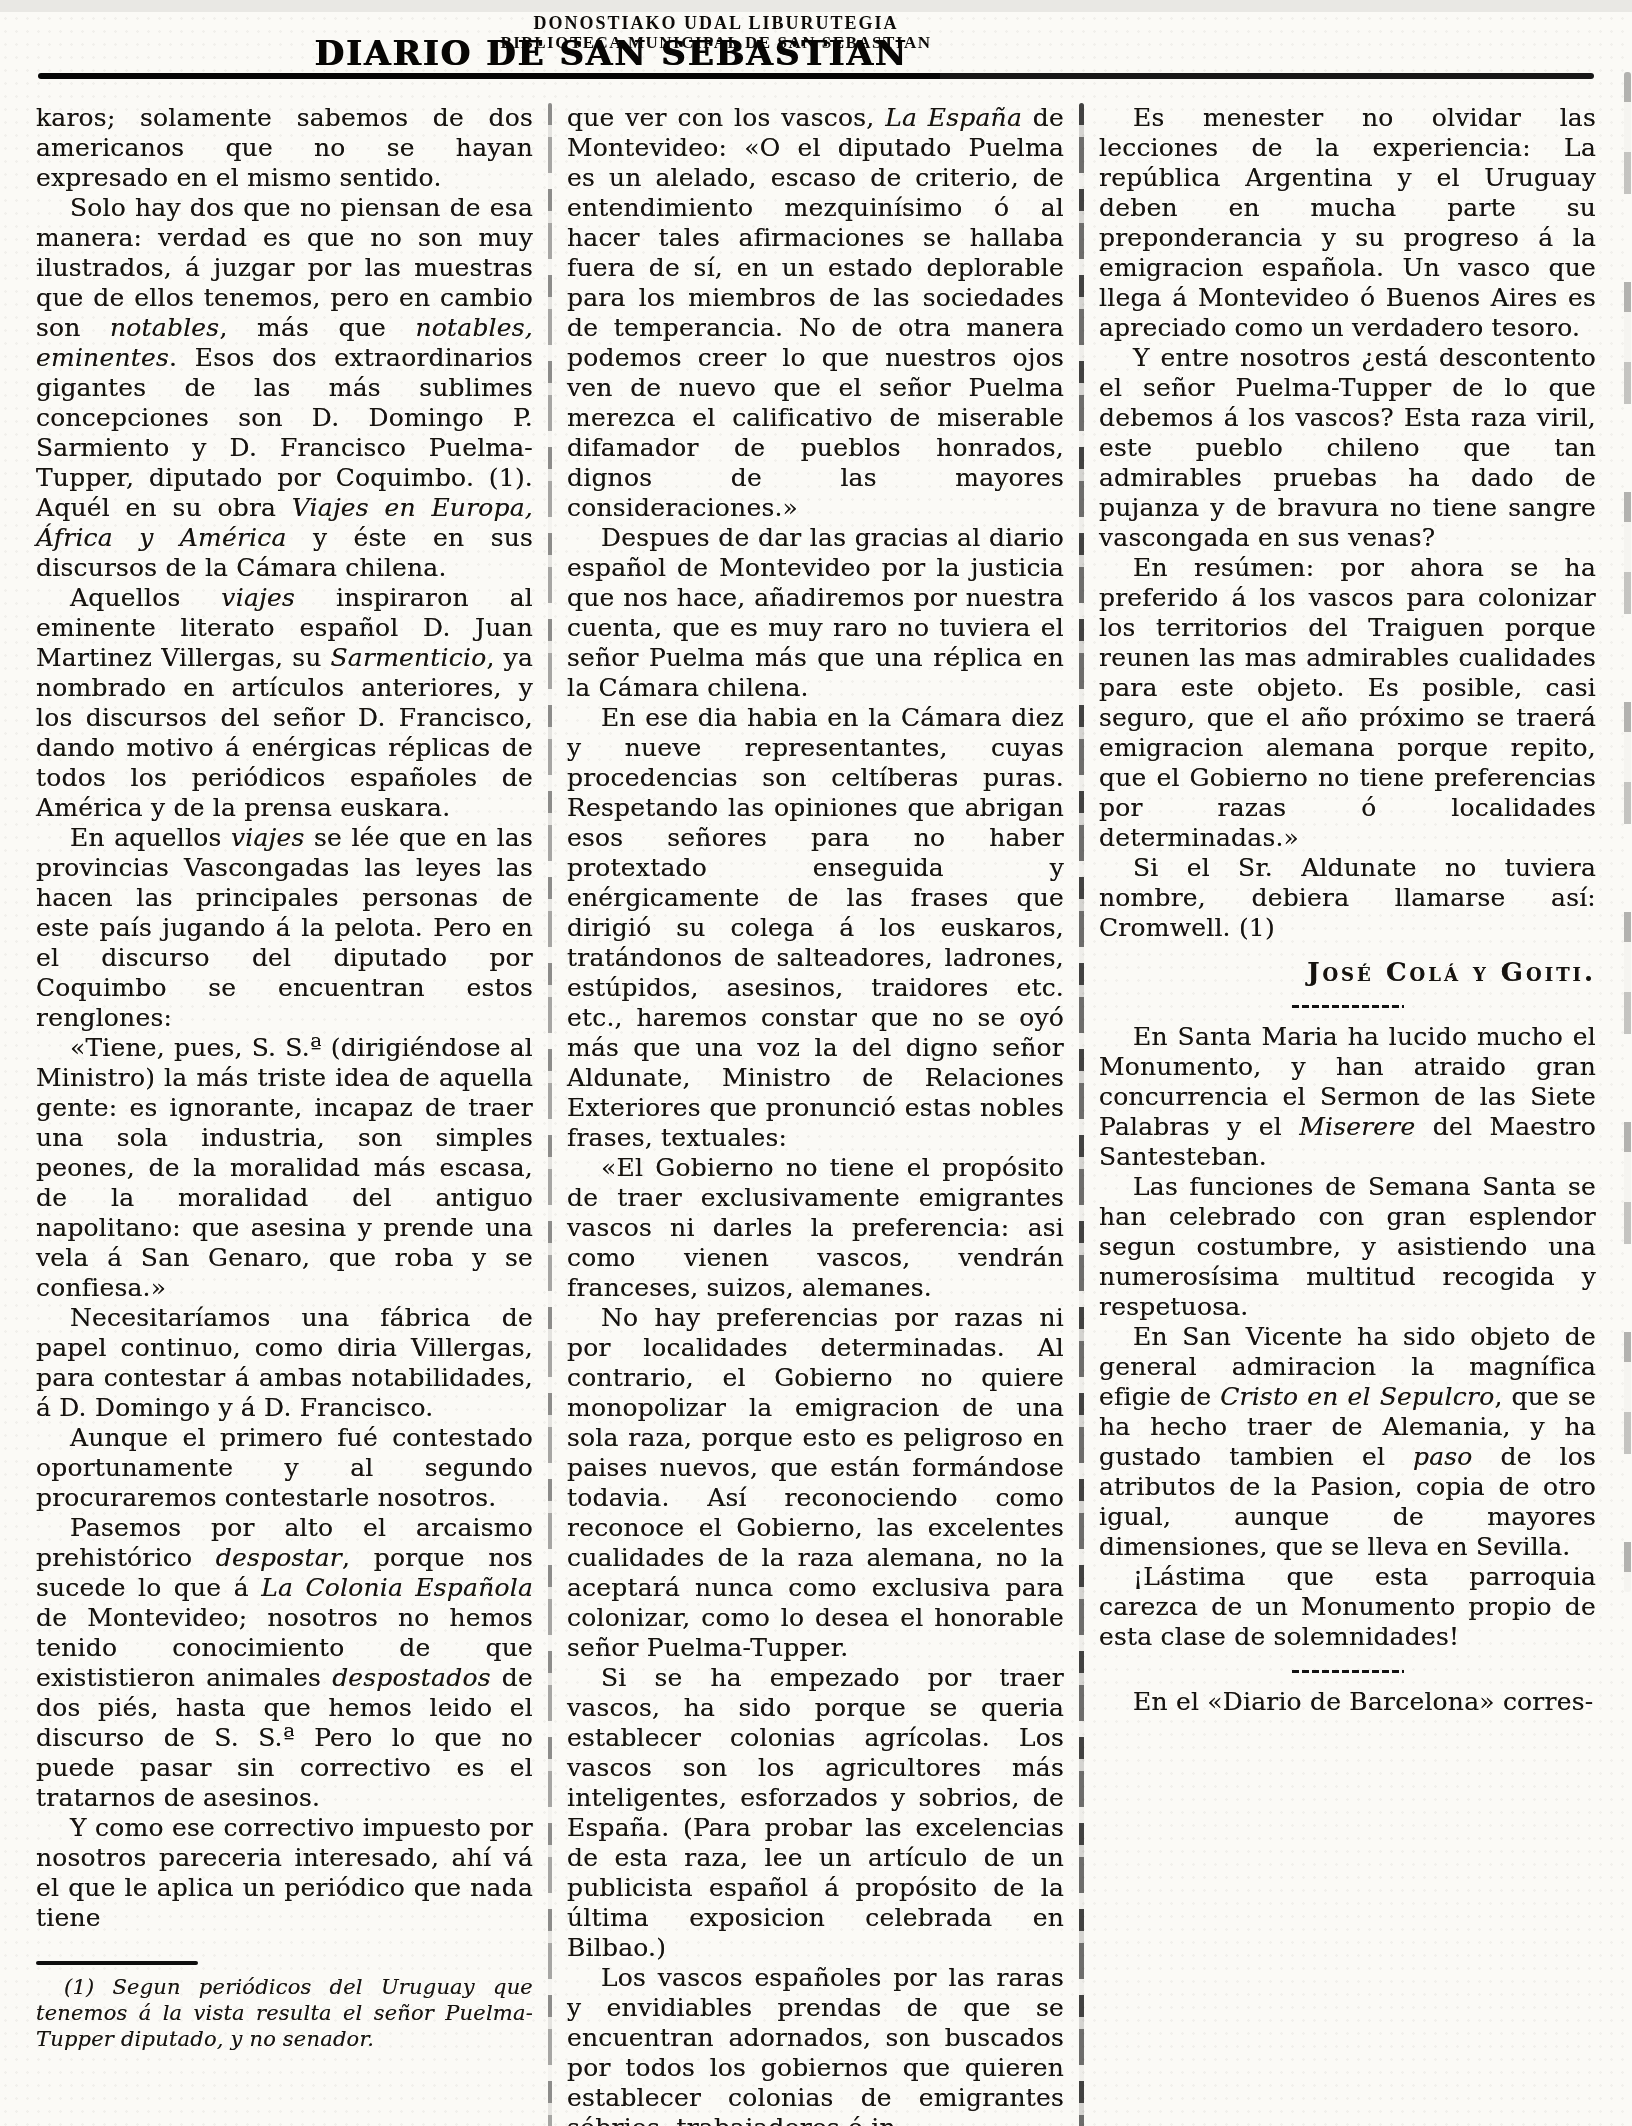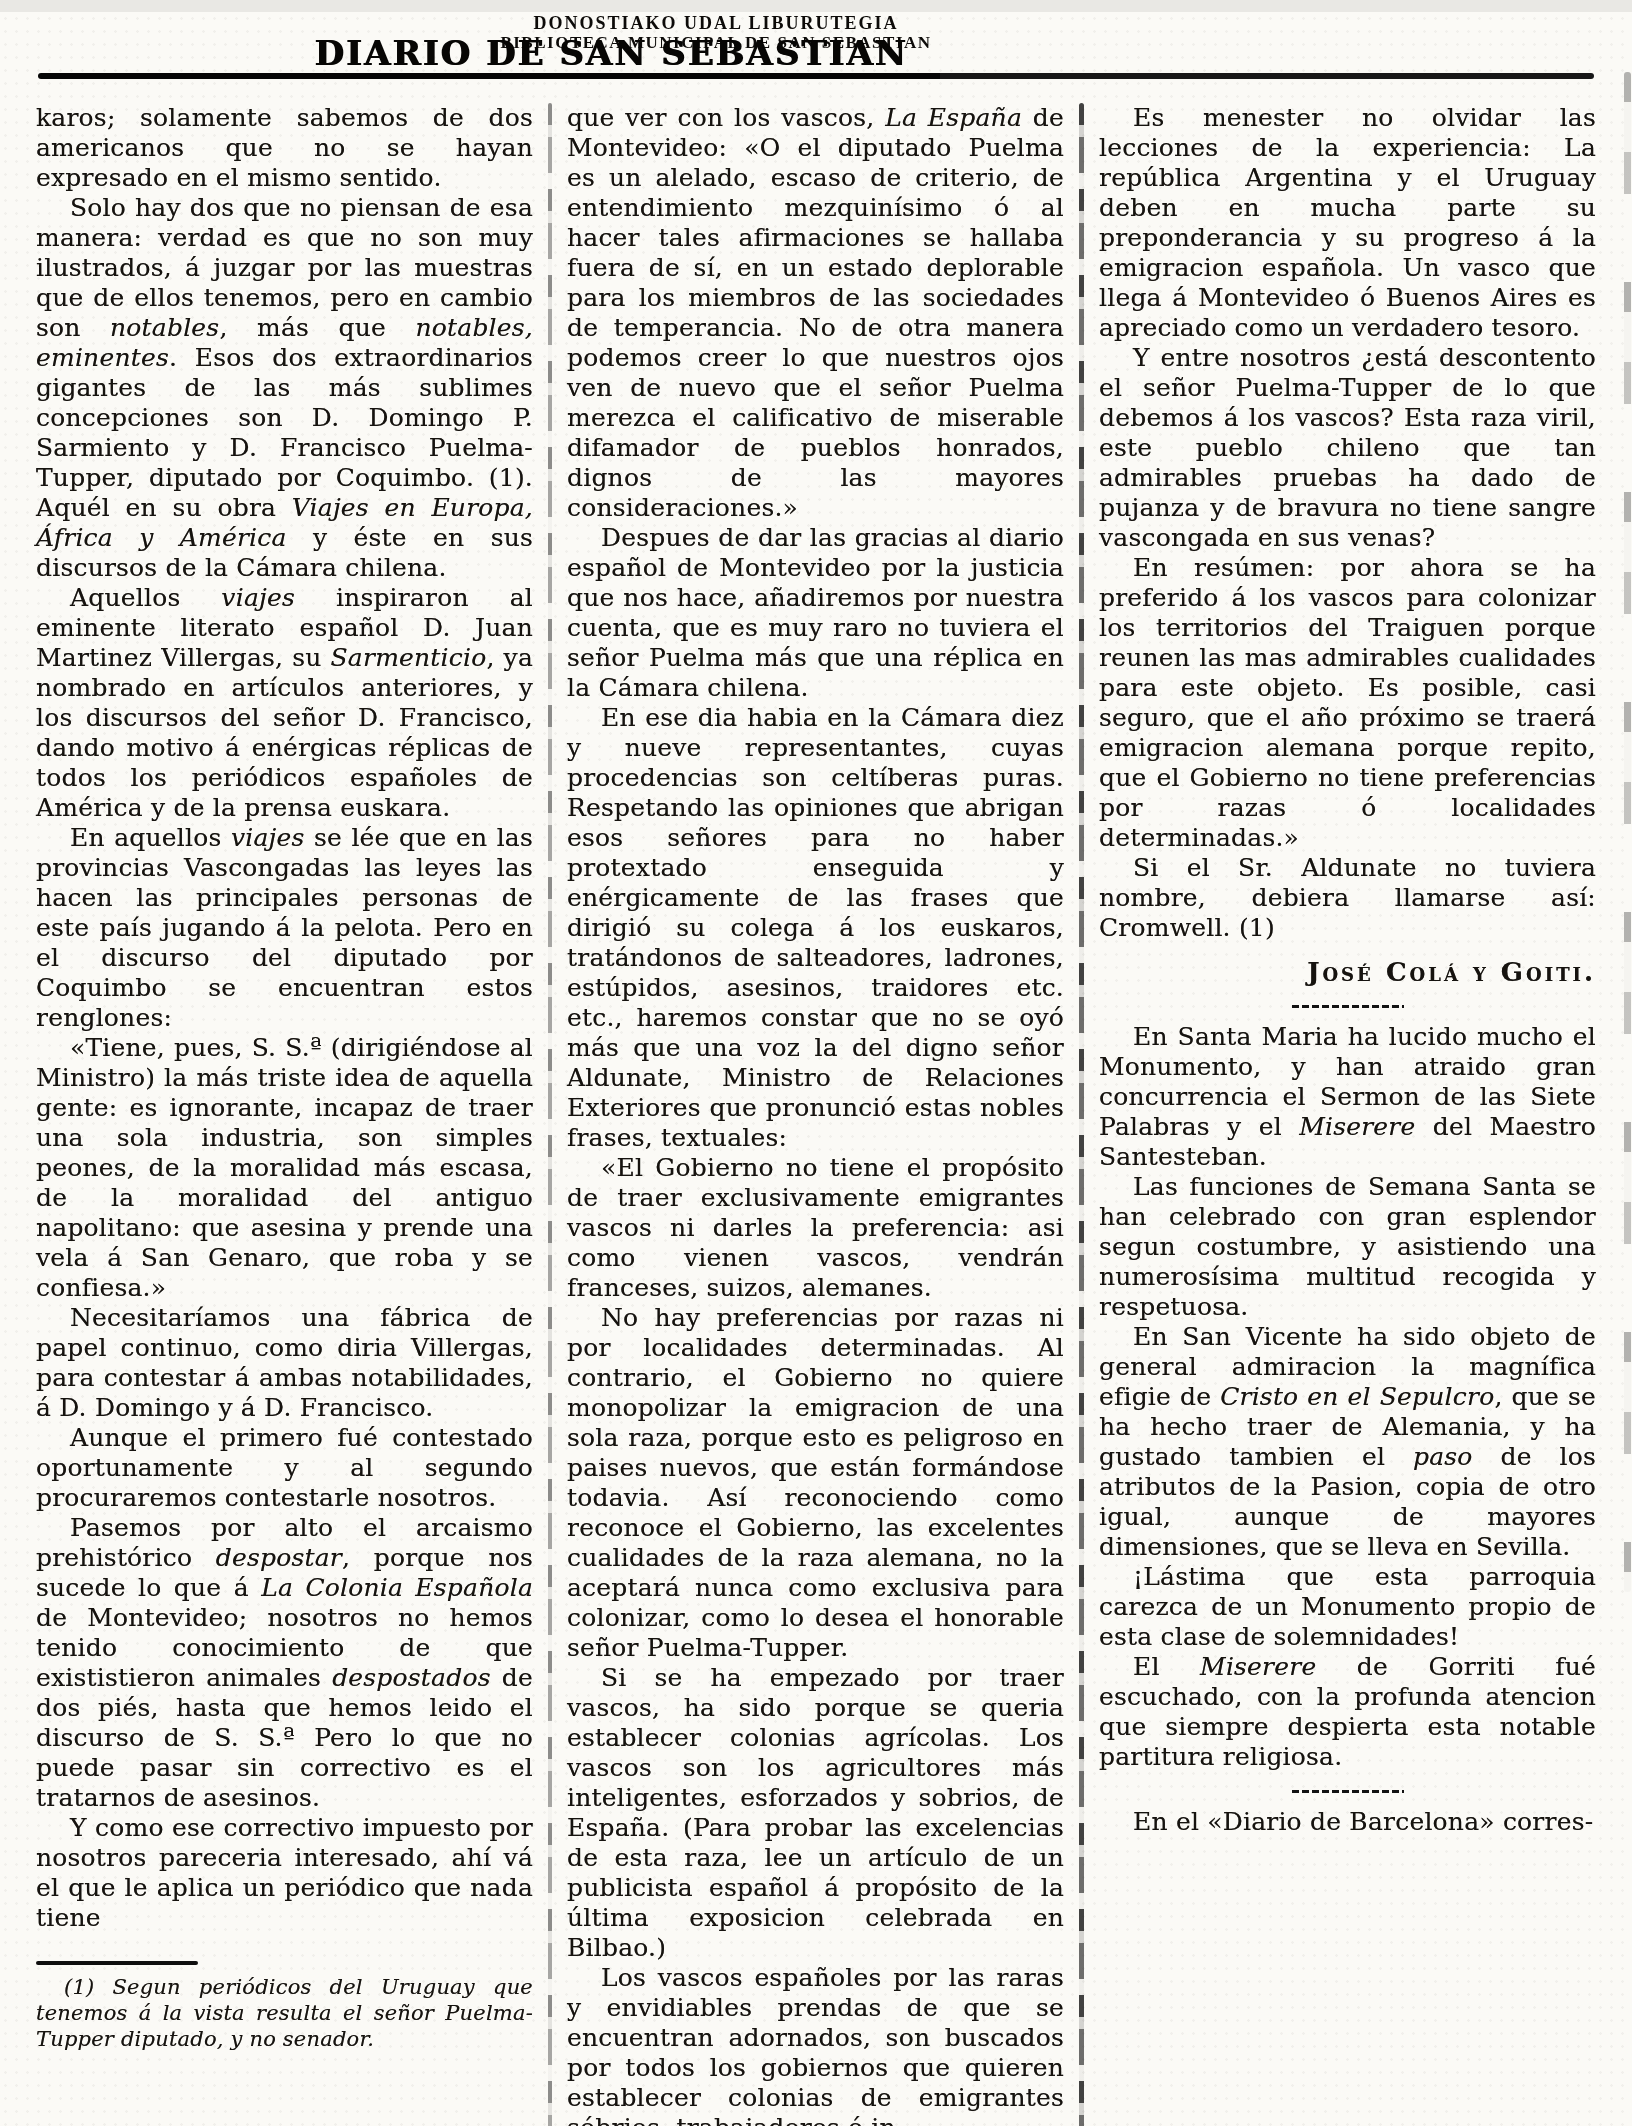--- a/index.html
+++ b/index.html
@@ -122,19 +122,18 @@
         <p class="body"><span class="rm">Es menester no olvidar las lecciones de la experiencia: La república Argentina y el Uruguay deben en mucha parte su preponderancia y su progreso á la emigracion española. Un vasco que llega á Montevideo ó Buenos Aires es apreciado como un verdadero tesoro.</span></p>
         <p class="body"><span class="rm">Y entre nosotros ¿está descontento el señor Puelma-Tupper de lo que debemos á los vascos? Esta raza viril, este pueblo chileno que tan admirables pruebas ha dado de pujanza y de bravura no tiene sangre vascongada en sus venas?</span></p>
         <p class="body"><span class="rm">En resúmen: por ahora se ha preferido á los vascos para colonizar los territorios del Traiguen porque reunen las mas admirables cualidades para este objeto. Es posible, casi seguro, que el año próximo se traerá emigracion alemana porque repito, que el Gobierno no tiene preferencias por razas ó localidades determinadas.»</span></p>
         <p class="body"><span class="rm">Si el Sr. Aldunate no tuviera nombre, debiera llamarse así: Cromwell. (1)</span></p>
         <div class="sig">José Colá y Goiti.</div>
         <div class="rulec"></div>
         <p class="body"><span class="rm">En Santa Maria ha lucido mucho el Monumento, y han atraido gran concurrencia el Sermon de las Siete Palabras y el </span><span class="it">Miserere</span><span class="rm"> del Maestro Santesteban.</span></p>
         <p class="body"><span class="rm">Las funciones de Semana Santa se han celebrado con gran esplendor segun costumbre, y asistiendo una numerosísima multitud recogida y respetuosa.</span></p>
         <p class="body"><span class="rm">En San Vicente ha sido objeto de general admiracion la magnífica efigie de </span><span class="it">Cristo en el Sepulcro</span><span class="rm">, que se ha hecho traer de Alemania, y ha gustado tambien el </span><span class="it">paso</span><span class="rm"> de los atributos de la Pasion, copia de otro igual, aunque de mayores dimensiones, que se lleva en Sevilla.</span></p>
         <p class="body"><span class="rm">¡Lástima que esta parroquia carezca de un Monumento propio de esta clase de solemnidades!</span></p>
-        <p class="body"><span class="rm">El </span><span class="it">Miserere</span><span class="rm"> de Gorriti fué escuchado, con la profunda atencion que siempre despierta esta notable partitura religiosa.</span></p>
         <div class="rulec"></div>
         <p class="body"><span class="rm">En el «Diario de Barcelona» corres-</span></p>
       </div>
   </div>
   <div class="edge"></div>
 </div>
 
 </body></html>

